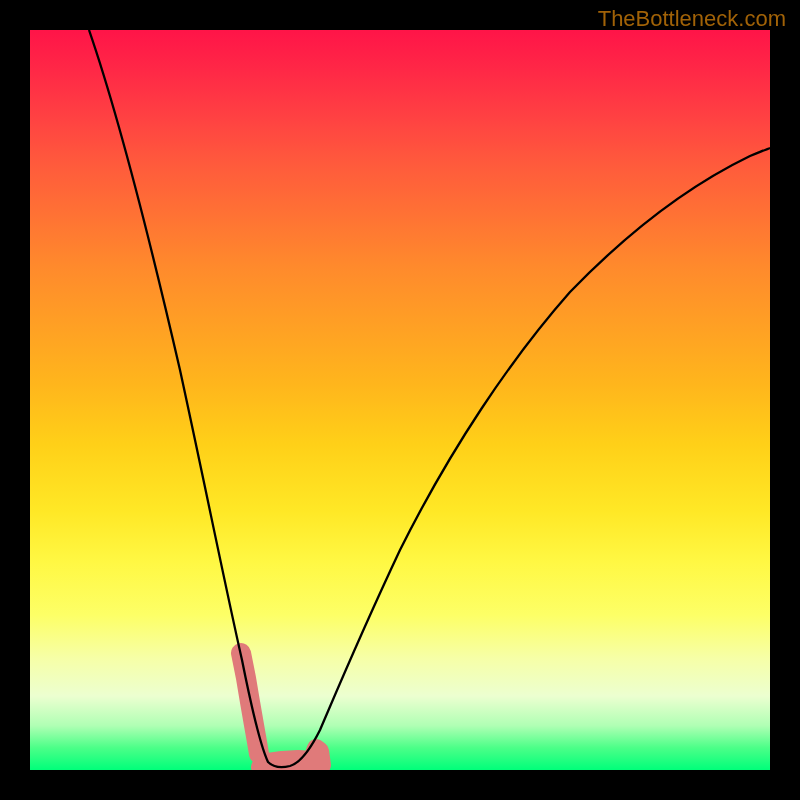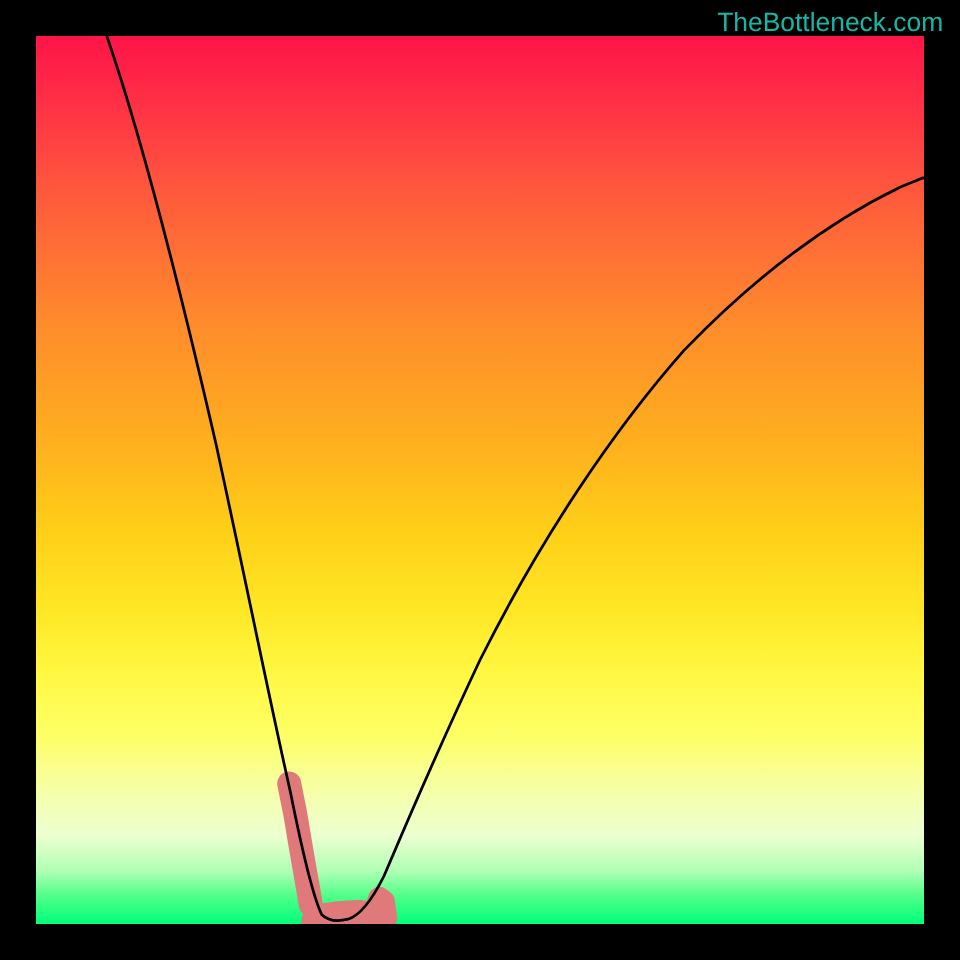--- a/index.html
+++ b/index.html
@@ -9,21 +9,21 @@
     height: 800px;
     background: #000;
     position: relative;
     overflow: hidden;
     font-family: Arial, sans-serif;
   }
   .watermark {
     position: absolute;
     top: 6px;
     right: 14px;
-    color: #14b8a6;
+    color: #a16207;
     font-size: 22px;
     font-weight: 500;
     z-index: 10;
   }
   .plot-area {
     position: absolute;
     left: 30px;
     top: 30px;
     width: 740px;
     height: 740px;

